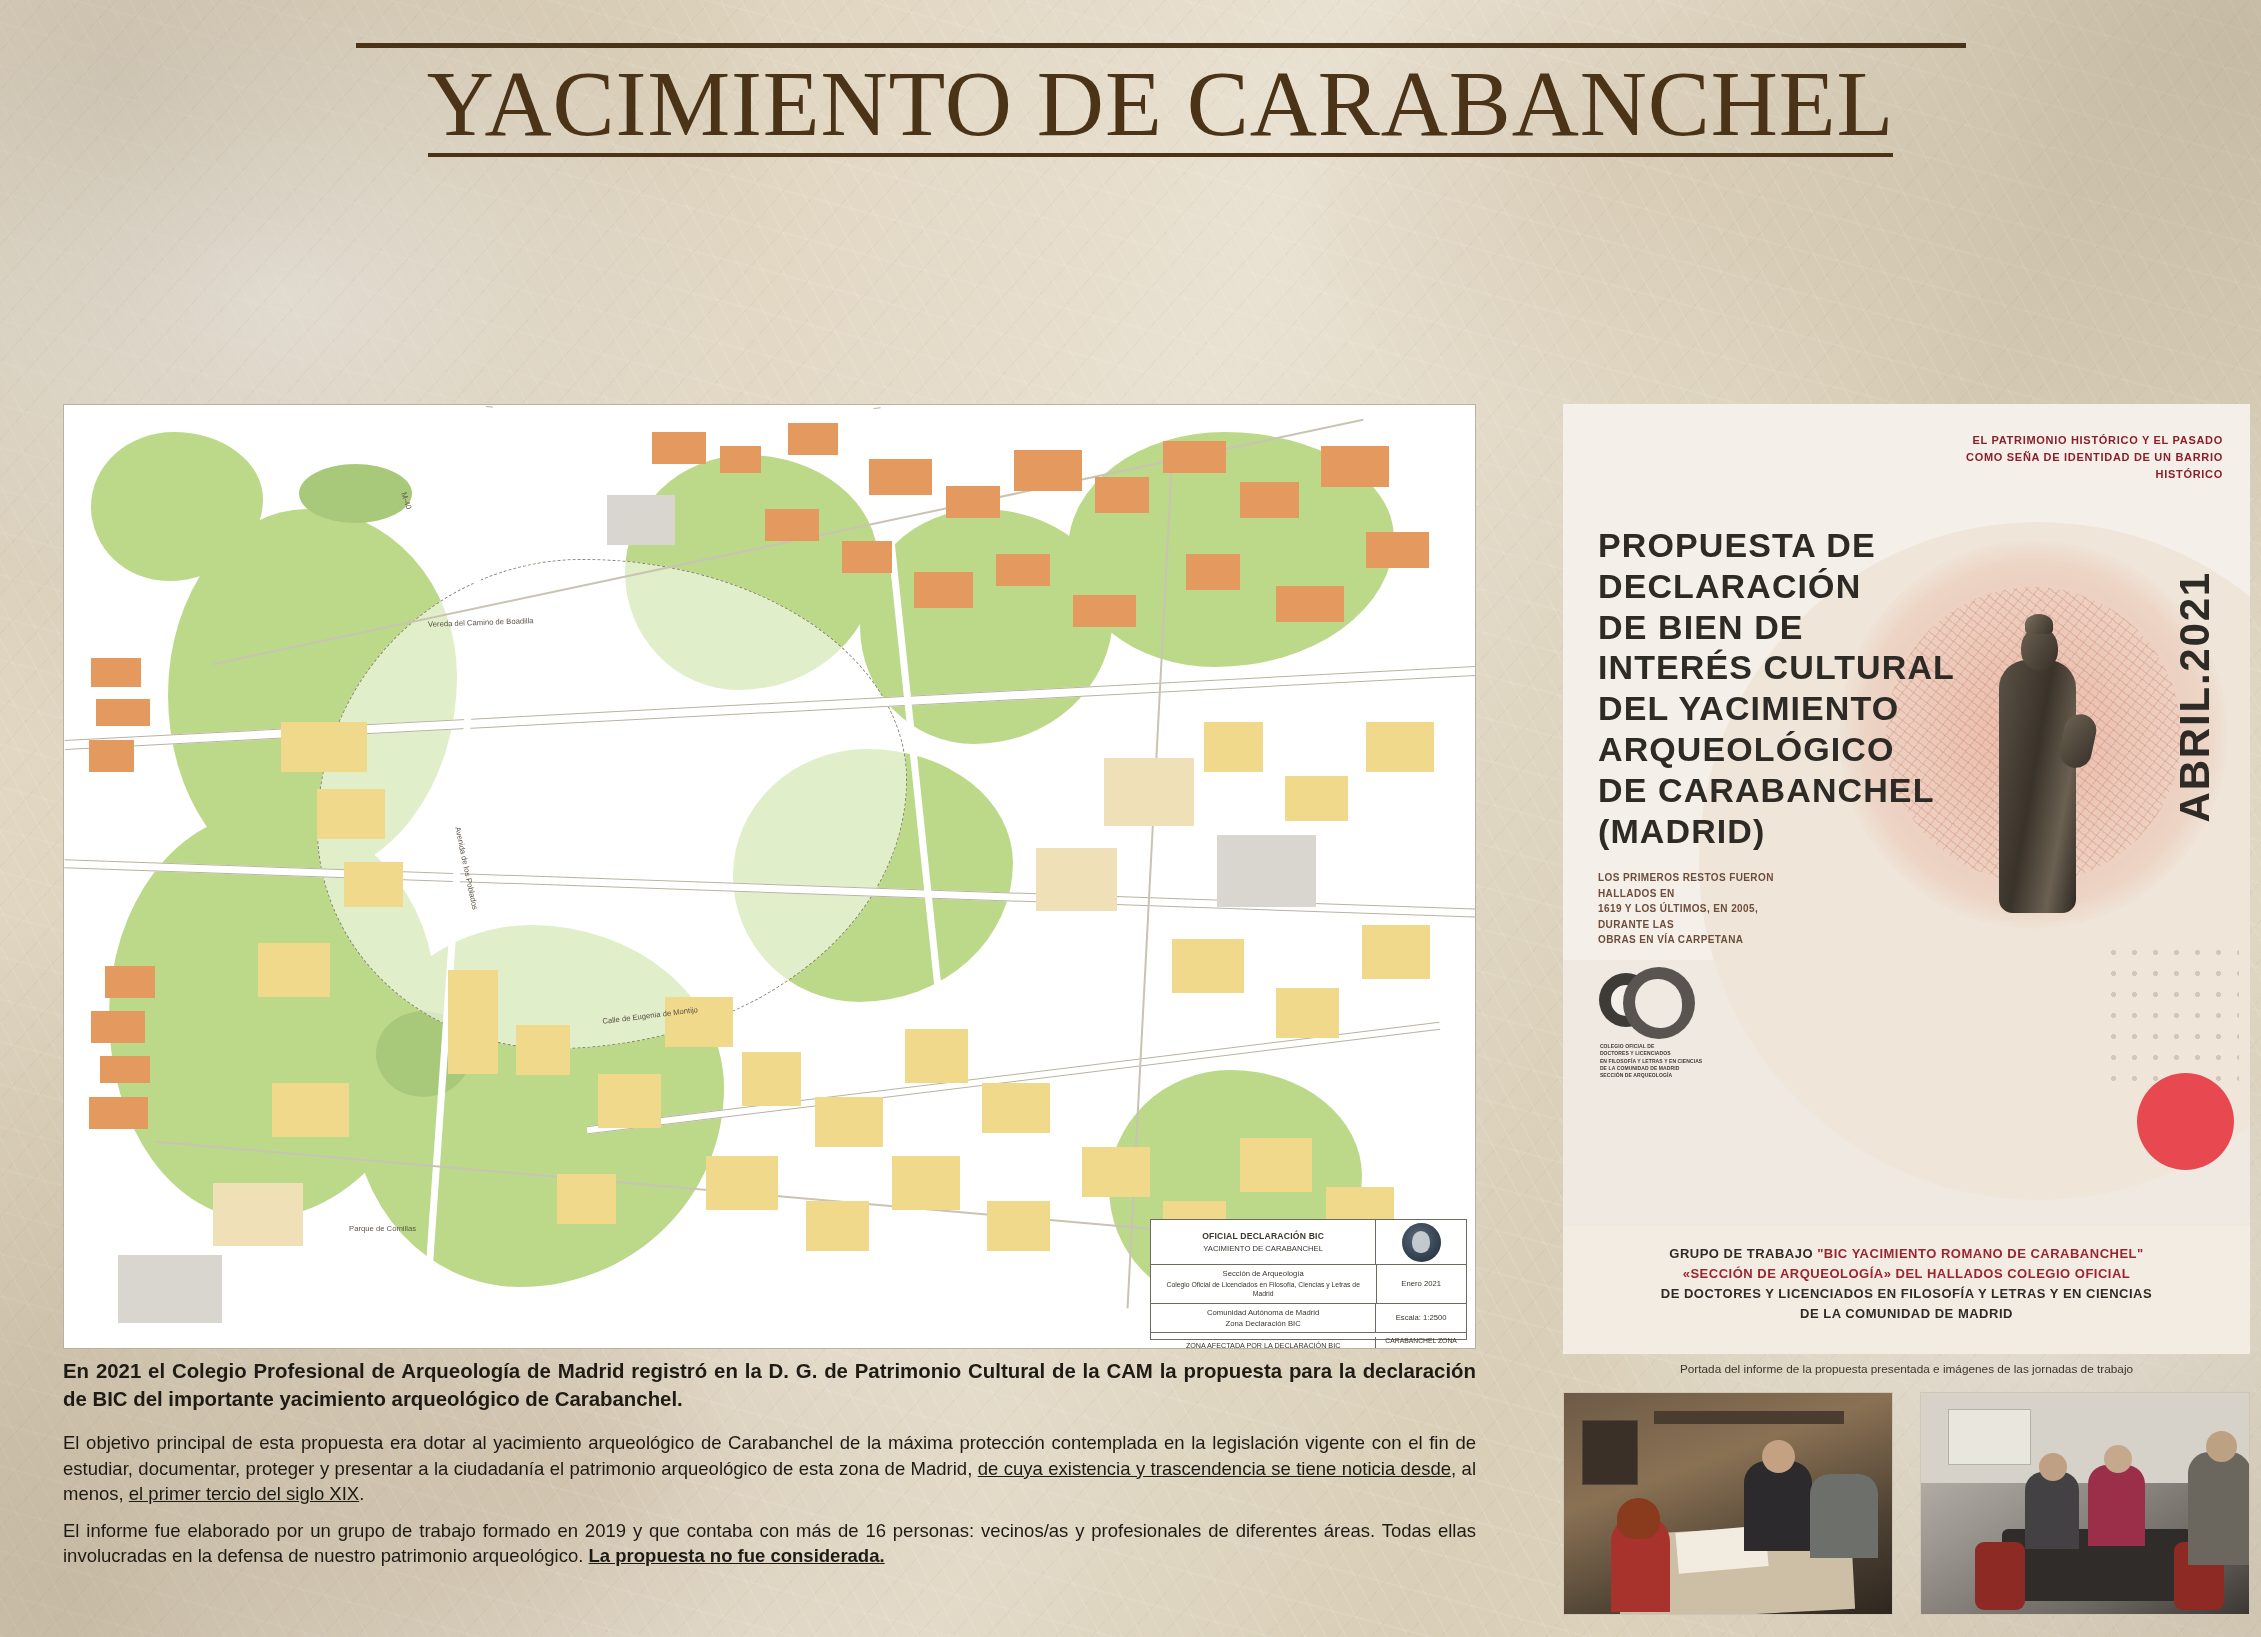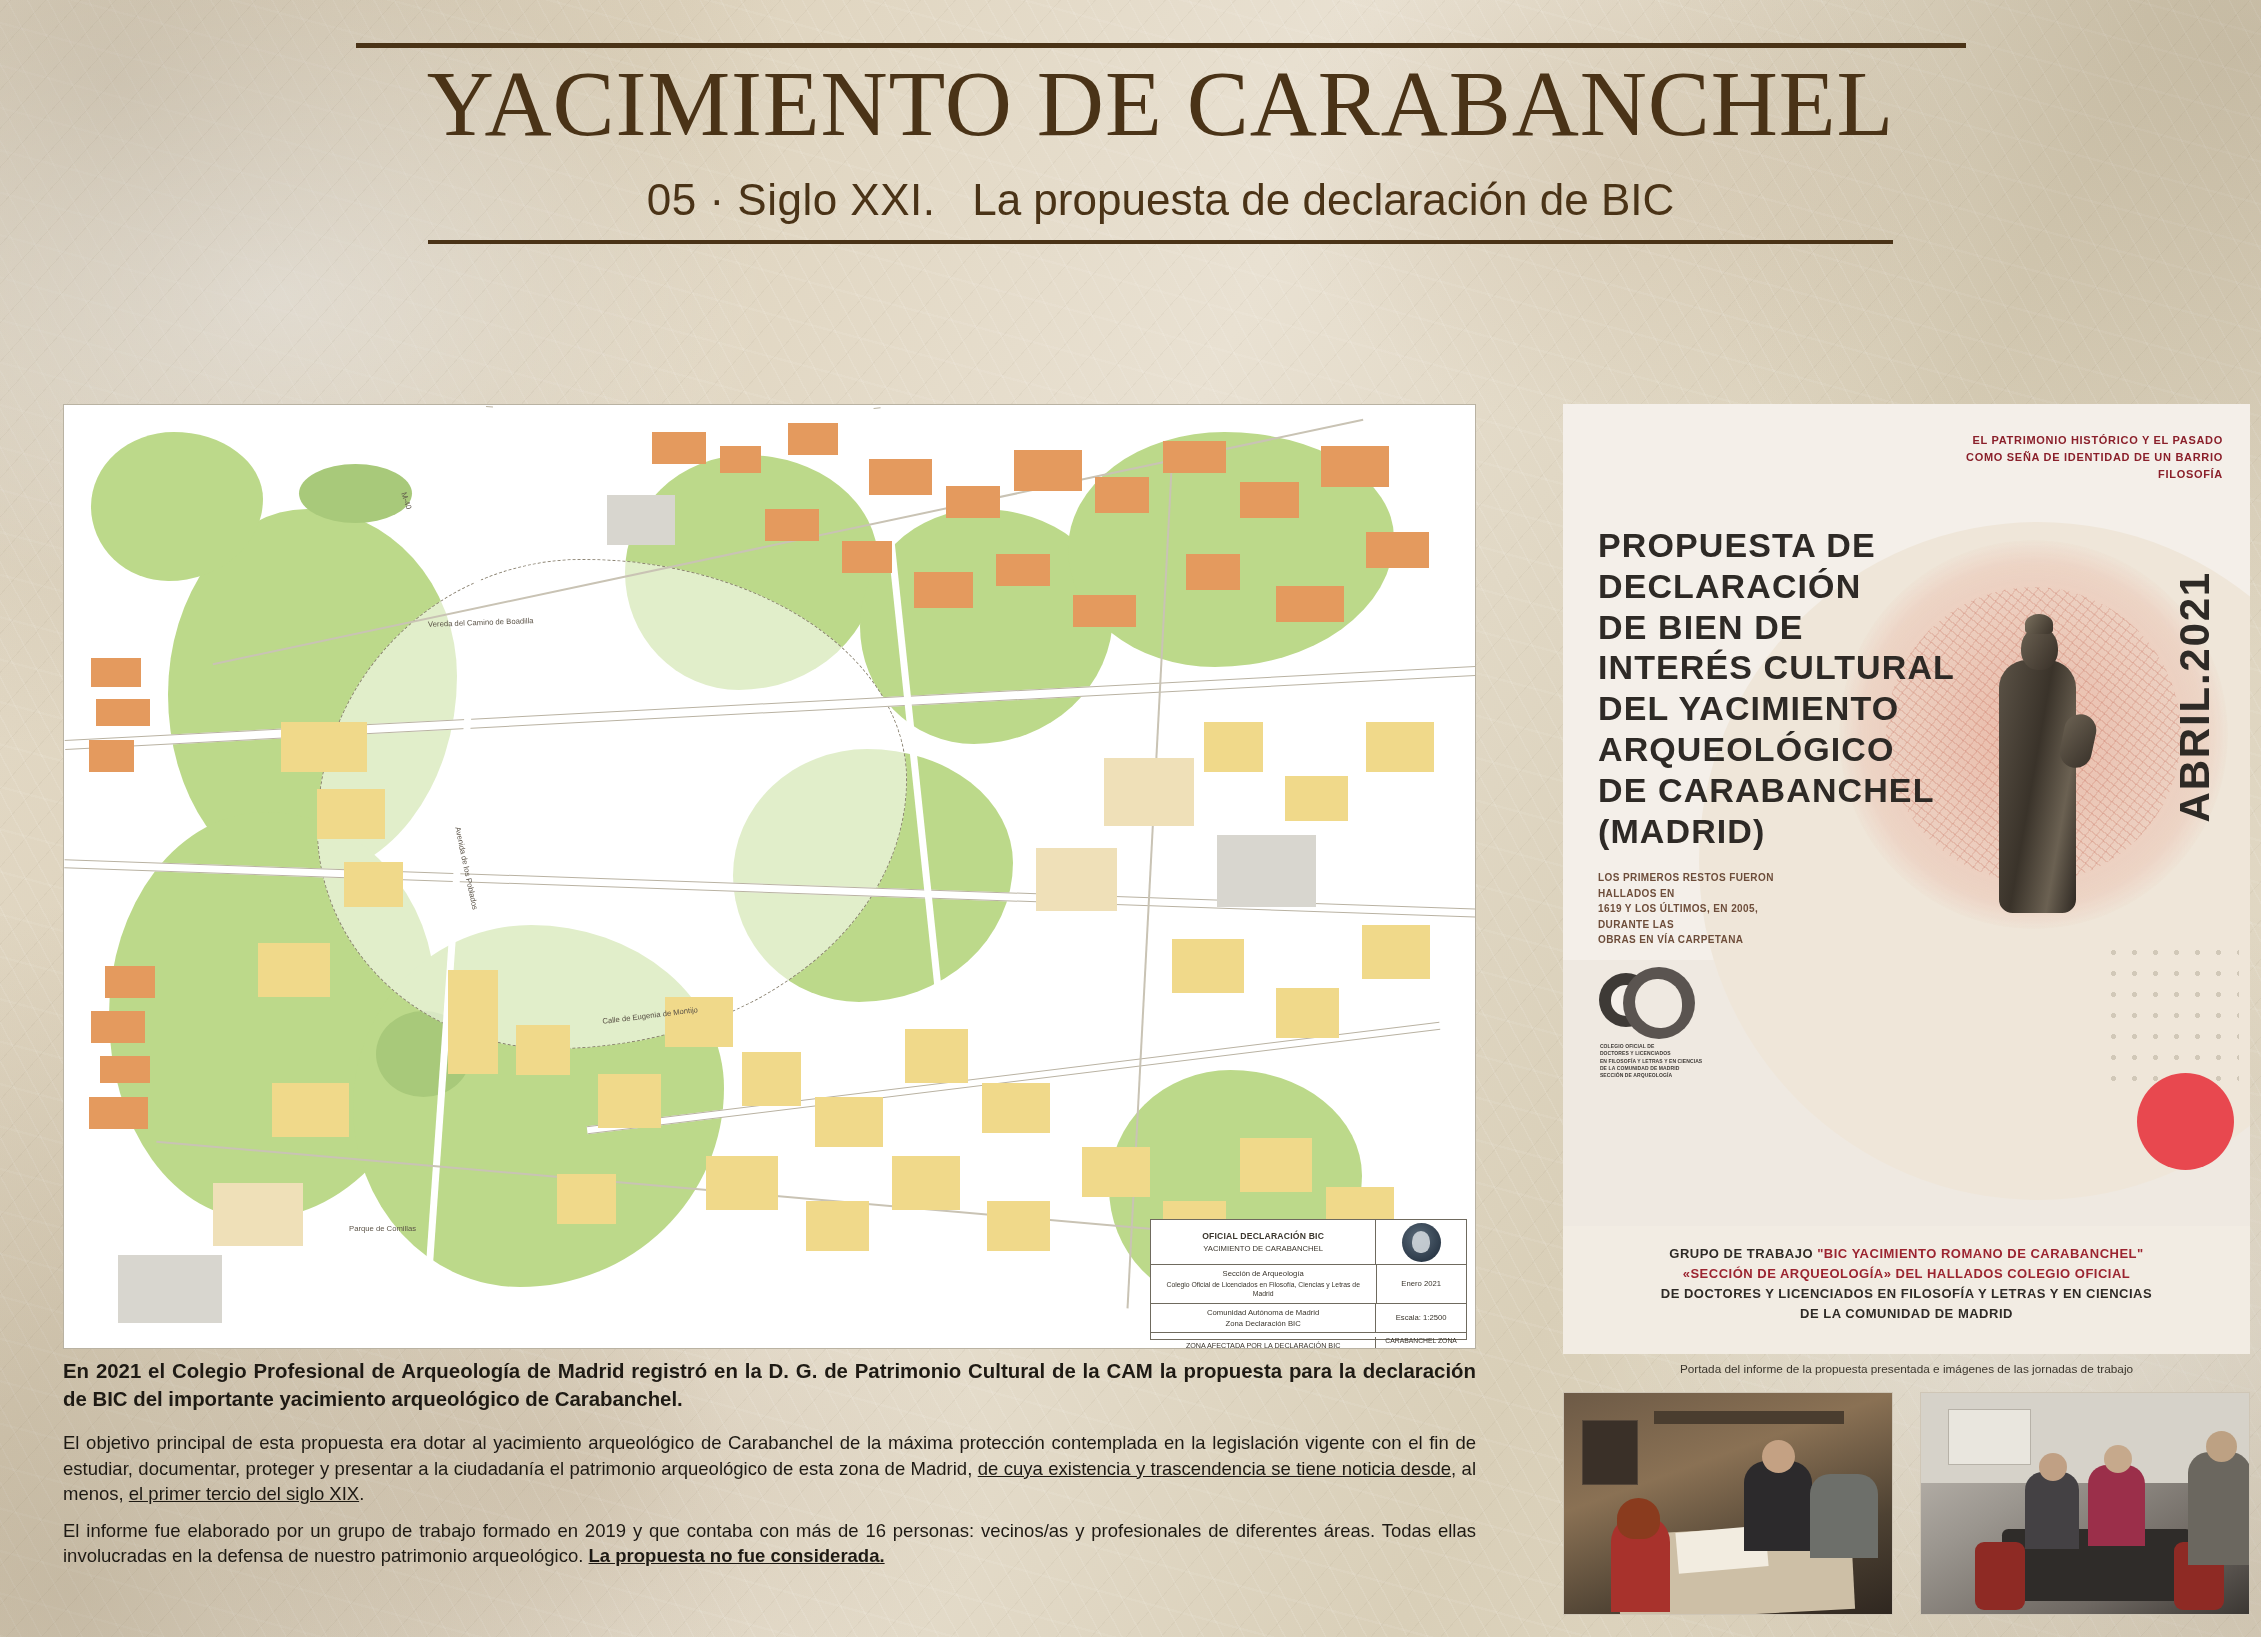--- a/index.html
+++ b/index.html
@@ -484,25 +484,20 @@
   .b-u { font-weight: bold; text-decoration: underline; }
 </style>
 </head>
 <body>
 
 <div class="poster">
 
   <div class="header">
     <div class="rule-top"></div>
     <h1 class="main-title">YACIMIENTO DE CARABANCHEL</h1>
-    <div class="subtitle">
-      <span class="sub-num">05 · Siglo XXI.</span>
-      &nbsp;
-      <span>La propuesta de declaración de BIC</span>
-    </div>
     <div class="rule-bottom"></div>
   </div>
 
   <div class="map-panel">
     <div class="map-canvas">
 
       <div class="green-blob" style="left:104px; top:104px; width:289px; height:371px;"></div>
       <div class="green-blob" style="left:45px; top:407px; width:326px; height:407px;"></div>
       <div class="green-blob" style="left:289px; top:520px; width:371px; height:362px;"></div>
       <div class="green-blob" style="left:561px; top:50px; width:253px; height:235px;"></div>
@@ -638,21 +633,21 @@
   <div class="cover-panel">
     <div class="cover-topband"></div>
     <div class="cover-arc"></div>
     <div class="cover-mapghost"></div>
     <div class="cover-dots"></div>
     <div class="cover-reddot"></div>
 
     <div class="cover-kicker">
       <div>EL PATRIMONIO HISTÓRICO Y EL PASADO</div>
       <div>COMO SEÑA DE IDENTIDAD DE UN BARRIO</div>
-      <div>FILOSOFÍA</div>
+      <div>HISTÓRICO</div>
     </div>
 
     <div class="cover-title">
       <div>PROPUESTA DE</div>
       <div>DECLARACIÓN</div>
       <div>DE BIEN DE</div>
       <div>INTERÉS CULTURAL</div>
       <div>DEL YACIMIENTO</div>
       <div>ARQUEOLÓGICO</div>
       <div>DE CARABANCHEL</div>

